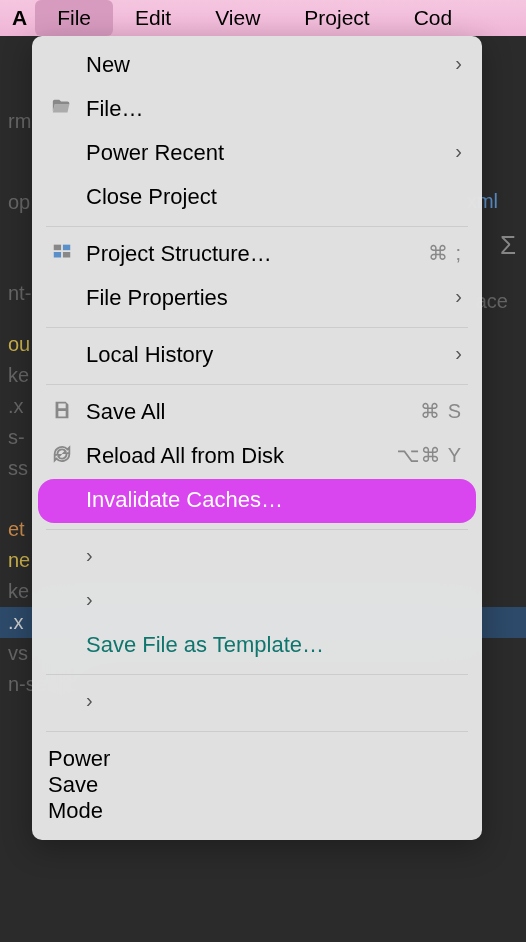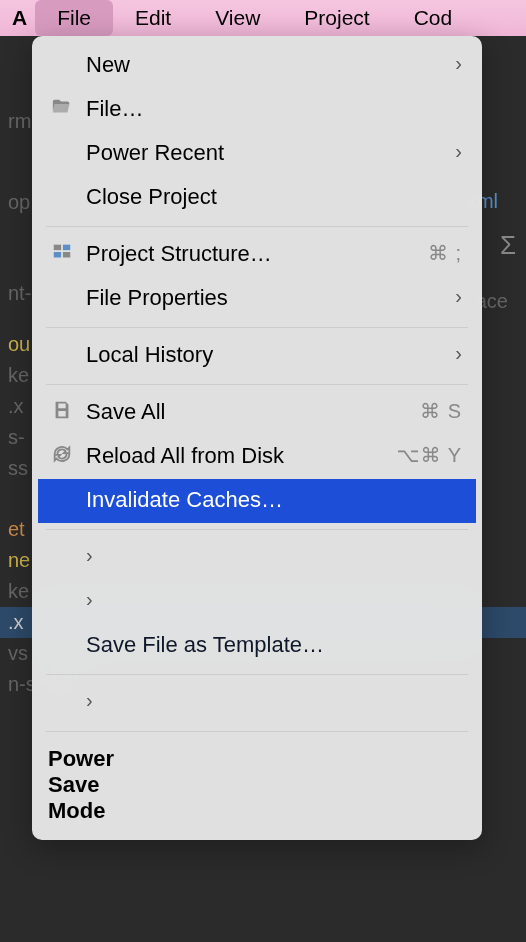--- a/index.html
+++ b/index.html
@@ -66,29 +66,29 @@
     .menu-item {
       display: flex;
       align-items: flex-start;
       padding: 8px 20px 8px 16px;
       font-size: 22px;
       color: #000;
       cursor: default;
       min-height: 44px;
     }
     .menu-item.highlighted {
-      background: #1d4ed8;
+      background: #d946ef;
       color: #fff;
-      border-radius: 0;
+      border-radius: 16px;
       margin: 0 6px;
       padding-left: 10px;
       padding-right: 14px;
     }
     .menu-item.disabled {
-      color: #0f172a;
+      color: #0f766e;
     }
     .menu-item .icon {
       width: 28px;
       display: inline-flex;
       justify-content: center;
       margin-right: 10px;
       color: #888;
     }
     .menu-item .label { flex: 1; }
     .menu-item .shortcut {
@@ -99,21 +99,21 @@
     .menu-item .chevron {
       color: #555;
       font-size: 20px;
     }
     .sep {
       height: 1px;
       background: #ccc;
       margin: 6px 14px;
     }
     .icon svg { width: 22px; height: 22px; }
-    .spacer-icon { width: 28px; margin-right: 10px; font-weight: bold; }
+    .spacer-icon { width: 28px; margin-right: 10px; }
     .sigma-icon {
       position: absolute;
       right: 10px;
       top: 230px;
       color: #888;
       font-size: 26px;
     }
   </style>
 </head>
 <body>

